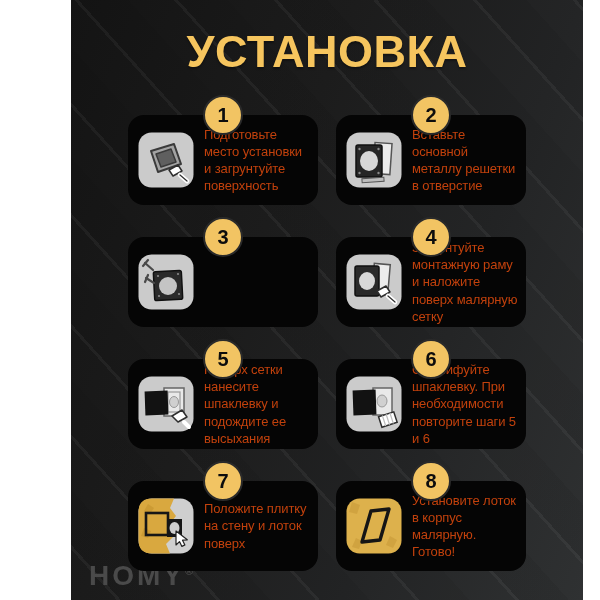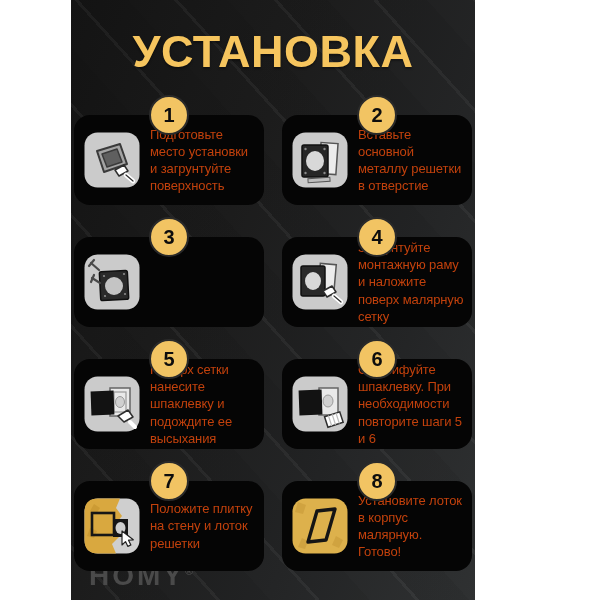--- a/index.html
+++ b/index.html
@@ -2,21 +2,21 @@
 <html><head>
 <meta charset="utf-8">
 <style>
   html,body{margin:0;padding:0;}
   body{
     width:600px;height:600px;position:relative;overflow:hidden;
     background:#ffffff;
     font-family:"Liberation Sans", sans-serif;
   }
   .panel{
-    position:absolute;left:71px;top:0;width:404px;height:600px;
+    position:absolute;left:71px;top:0;width:512px;height:600px;
     background:
       repeating-linear-gradient(48deg,
         rgba(255,255,255,0.00) 0 34px,
         rgba(255,255,255,0.045) 34px 37px,
         rgba(0,0,0,0.06) 37px 74px),
       linear-gradient(112deg,#141414 0%,#1c1c1c 38%,#242526 68%,#2f3132 100%);
   }
   .title{
     padding-top:26px;text-align:center;
     color:#F6C55E;font-size:45px;font-weight:800;letter-spacing:0.5px;
@@ -172,21 +172,21 @@
         <svg viewBox="0 0 56 56" width="56" height="56">
           <rect x="0.5" y="0.5" width="55" height="55" rx="13" fill="#cfcfcf"></rect>
           <path d="M14 .5 L36 .5 L32 10 L38 18 L30 28 L36 38 L28 46 L32 55.5 L14 55.5 Q.5 55.5 .5 42 L.5 14 Q.5 .5 14 .5 Z" fill="#d9a83f"></path>
           <path d="M10 6 l6 4 -4 6 -6 -3 z M6 30 l7 3 -3 7 -7 -2 z" fill="#c69531" opacity="0.7"></path>
           <rect x="8" y="15" width="22" height="22" fill="none" stroke="#161616" stroke-width="2.6"></rect>
           <rect x="29" y="21" width="15" height="18" fill="#161616"></rect>
           <ellipse cx="36.5" cy="30" rx="5" ry="6" fill="#cfcfcf"></ellipse>
           <path d="M38 33 v14 l3.5 -3.4 2.4 4.8 3 -1.5 -2.4 -4.7 4.8 -0.4 Z" fill="#ffffff" stroke="#222222" stroke-width="1.2" stroke-linejoin="round"></path>
         </svg>
       </span>
-      <div class="card-text">Положите плитку на стену и лоток решетки</div>
+      <div class="card-text">Положите плитку на стену и лоток поверх</div>
     </div>
 
     <div class="card">
       <div class="badge">8</div>
       <span class="icon">
         <svg viewBox="0 0 56 56" width="56" height="56">
           <rect x="0.5" y="0.5" width="55" height="55" rx="13" fill="#ddb14c"></rect>
           <path d="M6 4 l8 3 -3 9 -8 -2 z M44 38 l7 4 -4 8 -7 -3 z M10 40 l6 3 -3 8 -7 -2 z" fill="#c89a38" opacity="0.6"></path>
           <path d="M16 44 L25 13 L43 11 L34 42 Z" fill="none" stroke="#151515" stroke-width="3.4" stroke-linejoin="round"></path>
         </svg>

